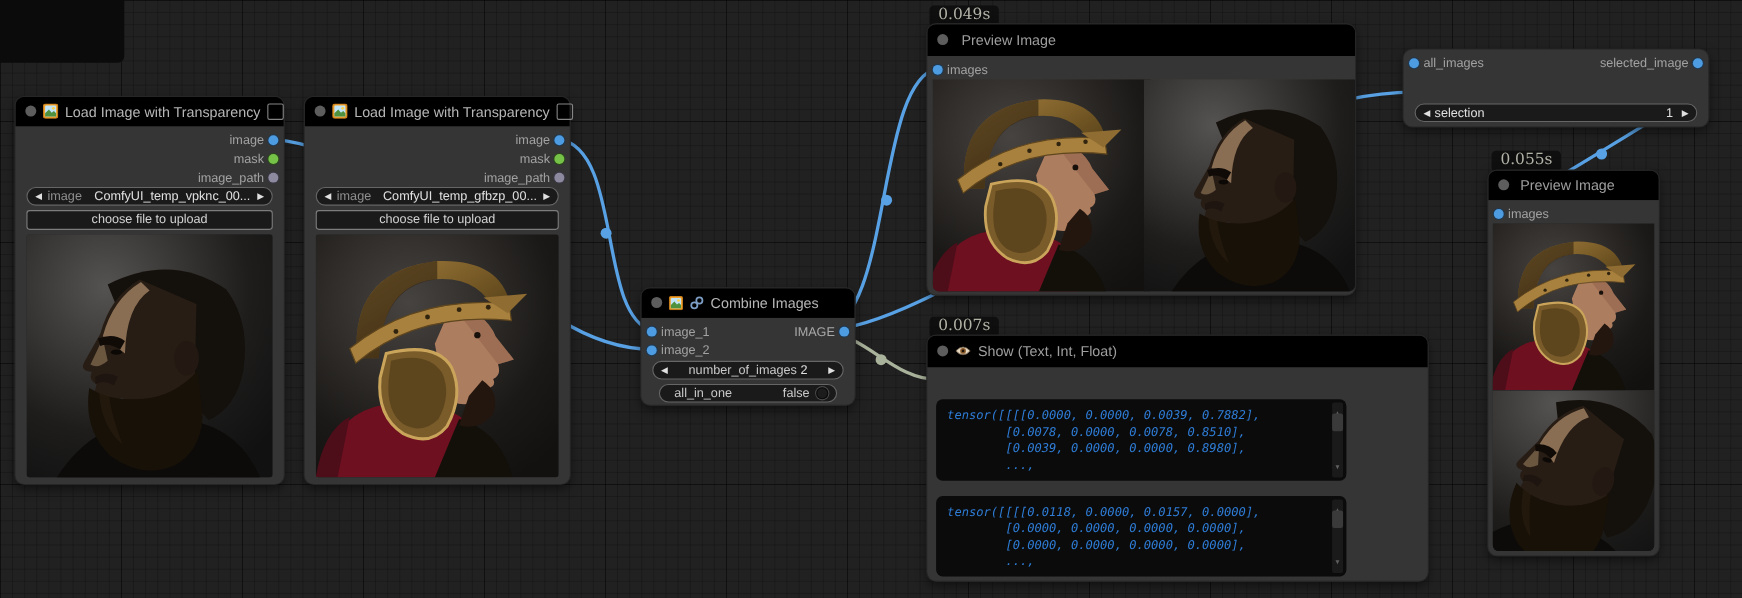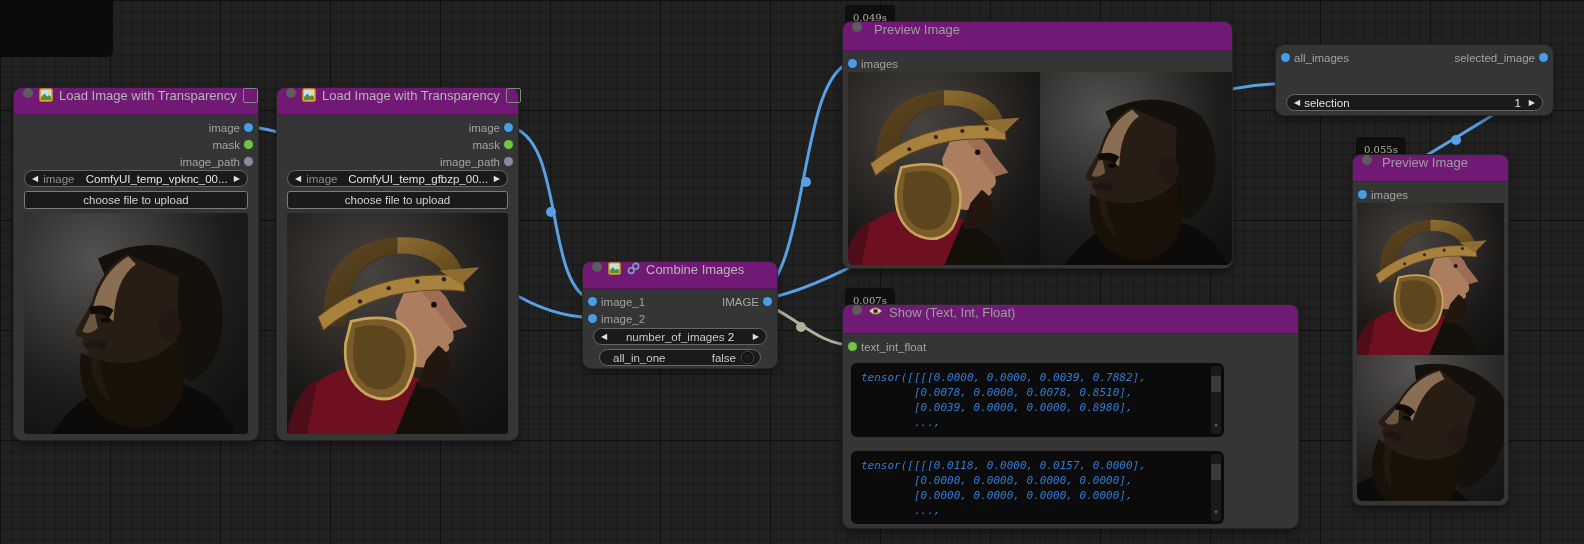--- a/index.html
+++ b/index.html
@@ -15,22 +15,22 @@
     font-family:"Liberation Sans",sans-serif;
   }
   .blackpatch{position:absolute;left:0;top:0;width:113px;height:57px;background:#0b0b0b;border-radius:0 0 6px 0;}
   #wires{position:absolute;left:0;top:0;z-index:1;pointer-events:none;}
   .node{
     position:absolute;z-index:2;background:#353535;border-radius:8px;
     box-shadow:0 0 0 1px #262626,0 4px 10px rgba(0,0,0,.5);
     color:#a8a8a8;font-size:12px;
   }
   .nhead{
-    height:26px;display:flex;align-items:flex-start;gap:6px;padding:0 9px;
-    background:#701a75;border-radius:8px 8px 0 0;border-bottom:1px solid rgba(0,0,0,.25);
+    height:26px;display:flex;align-items:center;gap:6px;padding:0 9px;
+    background:#000000;border-radius:8px 8px 0 0;border-bottom:1px solid rgba(0,0,0,.25);
   }
   .nhead .title{color:#b6b6b6;font-size:13px;white-space:nowrap;}
   .sdot{width:10px;height:10px;border-radius:50%;background:#5d5d5d;flex:0 0 auto;}
   .pinbox{margin-left:auto;width:13px;height:13px;border:1px solid #858585;border-radius:2px;flex:0 0 auto;}
   .slots{position:relative;padding-top:4px;}
   .srow{position:relative;height:17px;display:flex;align-items:center;font-size:11.5px;color:#a2a2a2;}
   .srow.in{padding-left:18px;}
   .srow.out{justify-content:flex-end;padding-right:18px;}
   .pdot{position:absolute;top:50%;margin-top:-4.5px;width:9px;height:9px;border-radius:50%;}
   .pdot.l{left:5px;} .pdot.r{right:5px;}
@@ -48,21 +48,21 @@
   .wval{color:#e0e0e0;white-space:nowrap;}
   .wcenter{flex:1;text-align:center;overflow:hidden;}
   .btn{
     position:absolute;background:#1a1a1a;border:1px solid #7c7c7c;border-radius:3px;
     text-align:center;color:#d2d2d2;font-size:11.5px;line-height:17px;height:18px;box-sizing:border-box;
   }
   .imgbox{position:absolute;overflow:hidden;background:#2b2b2b;}
   .imgbox svg{display:block;width:100%;height:100%;}
   .badge{
     position:absolute;z-index:2;background:rgba(12,12,12,.88);color:#b3b3a8;
-    font-family:"DejaVu Serif",serif;font-size:10px;padding:7px 8px 3px;border-radius:4px;
+    font-family:"DejaVu Serif",serif;font-size:14px;padding:0 8px 3px;border-radius:4px;
   }
   .tbox{
     position:absolute;background:#0b0b0b;border-radius:6px;
     padding:7px 20px 6px 10px;box-sizing:border-box;
     font-family:"DejaVu Sans Mono",monospace;font-size:11px;line-height:15px;color:#2e7cd6;
     overflow:hidden;
     font-style:italic;
   }
   .tline{white-space:pre;display:block;}
   .sbar{position:absolute;right:3px;top:3px;bottom:3px;width:10px;background:#1a1a1a;border-radius:2px;
@@ -311,26 +311,20 @@
       <span class="sdot"></span>
       <span class="icon">
         <svg width="15" height="12" viewBox="0 0 15 12">
             <path d="M1 6 Q7.5 -1 14 6 Q7.5 13 1 6 Z" fill="#e8d9c2" stroke="#6b5a44" stroke-width="0.8"></path>
             <circle cx="7.5" cy="6" r="2.6" fill="#8a5a2a"></circle>
             <circle cx="7.5" cy="6" r="1.2" fill="#1c120a"></circle>
           </svg>
       </span>
       <span class="title" style="color:#9e9e9e;">Show (Text, Int, Float)</span>
     </div>
-    <div class="slots">
-      <div class="srow in">
-        <span class="pdot l c-green"></span>
-        <span>text_int_float</span>
-      </div>
-    </div>
     <div class="tbox" style="left:8px;top:58px;width:373px;height:74px;">
       <span class="tline">tensor([[[[0.0000, 0.0000, 0.0039, 0.7882],</span>
       <span class="tline">        [0.0078, 0.0000, 0.0078, 0.8510],</span>
       <span class="tline">        [0.0039, 0.0000, 0.0000, 0.8980],</span>
       <span class="tline">        ...,</span>
       <span class="sbar">
           <span>▲</span>
           <span>▼</span>
         </span>
       <span class="sthumb"></span>

